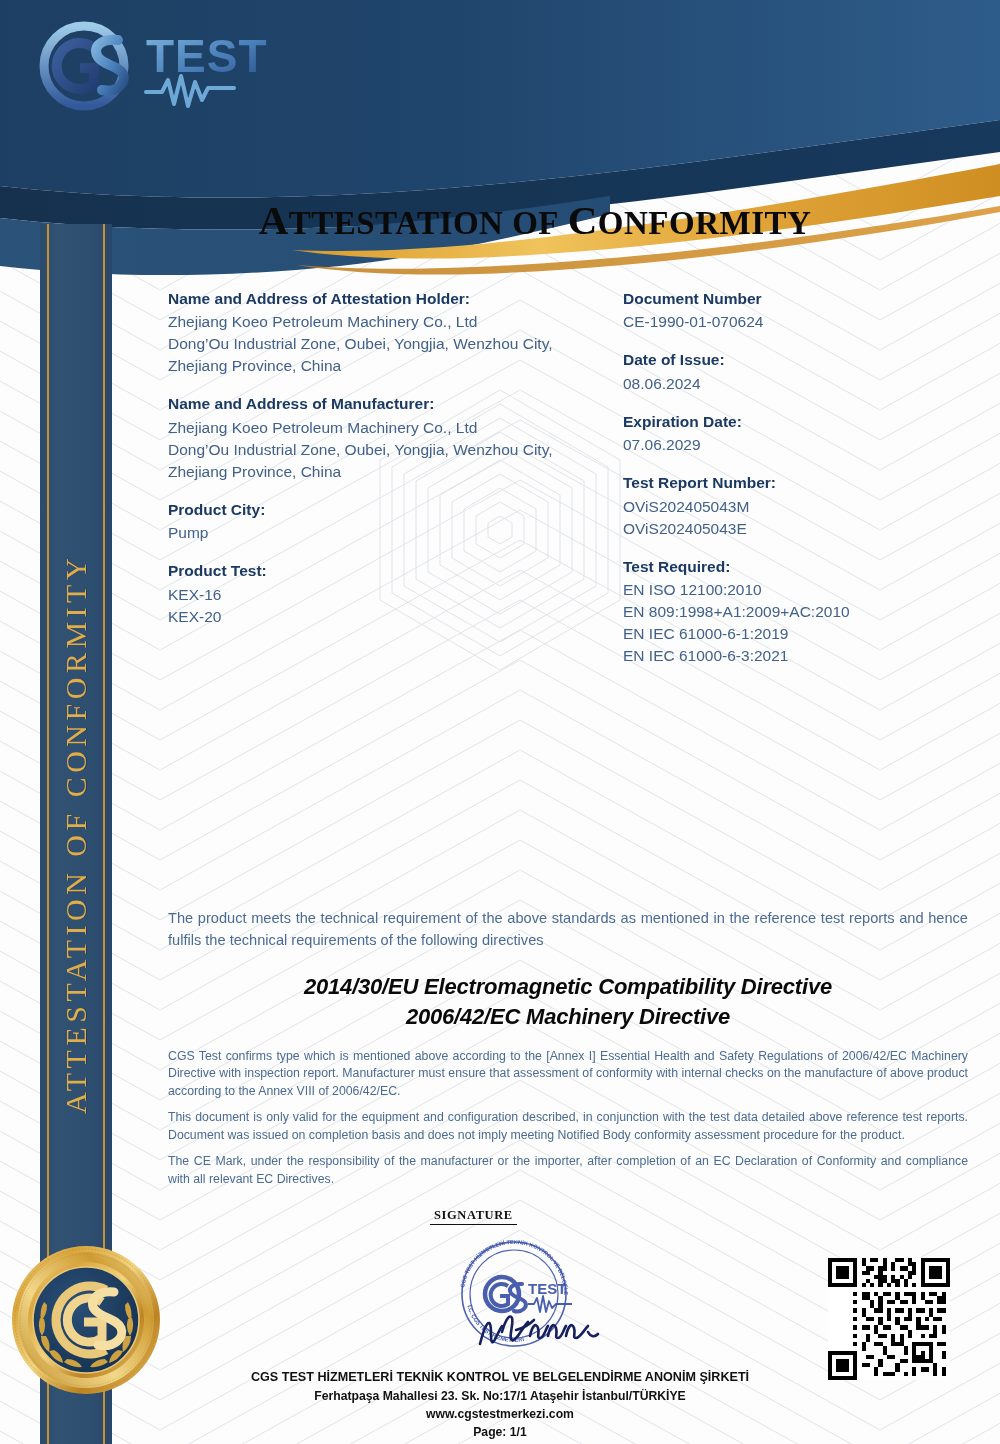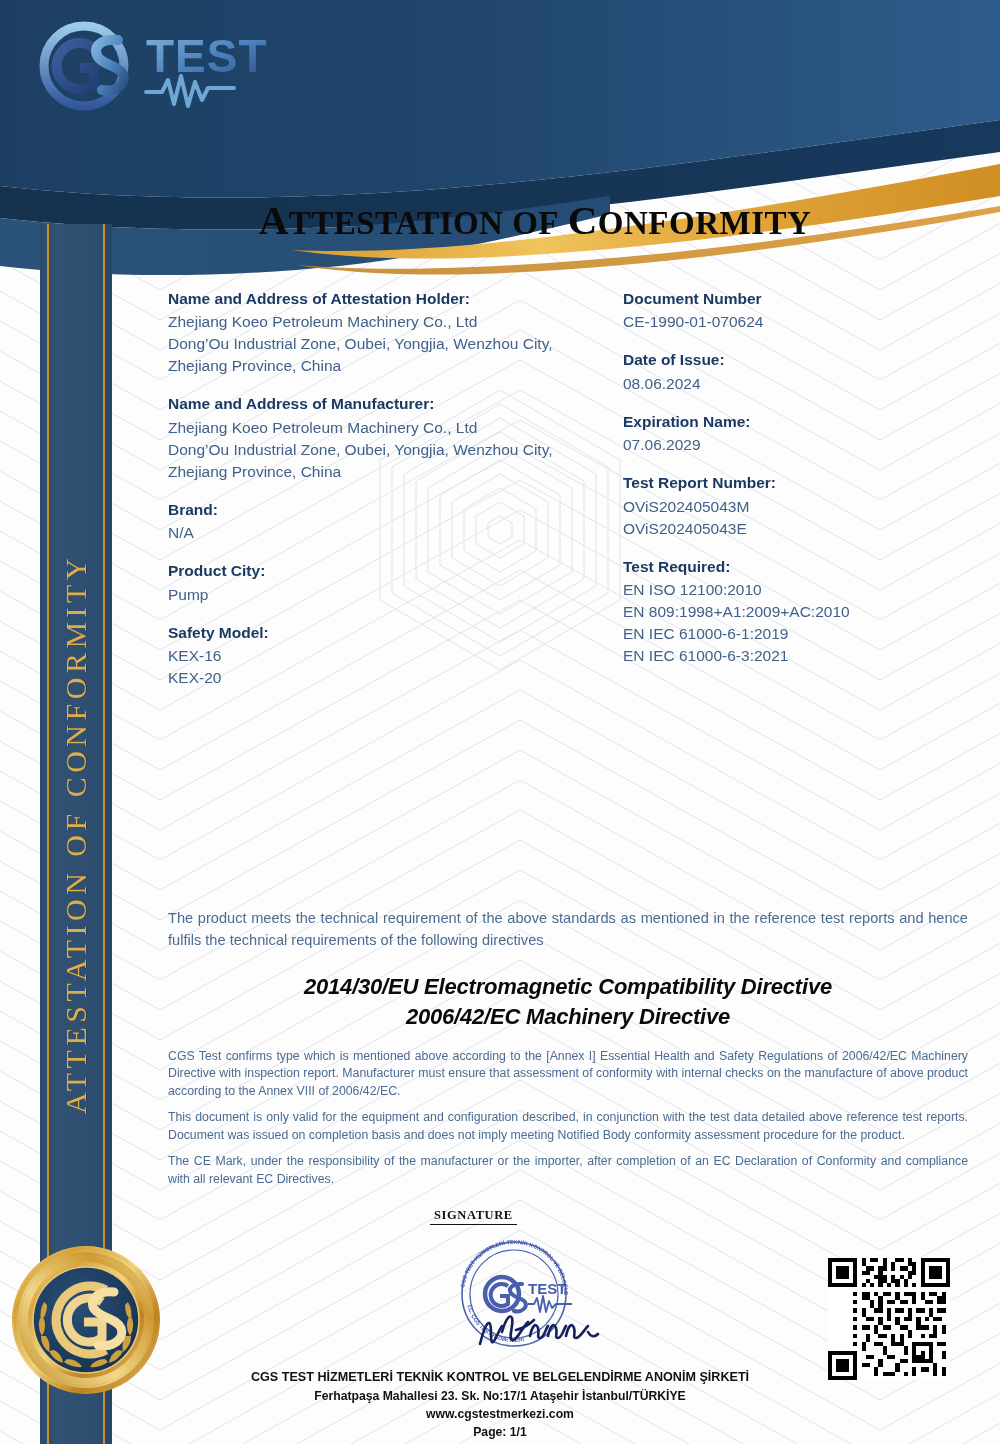--- a/index.html
+++ b/index.html
@@ -299,33 +299,27 @@
       </div>
       <div class="fld">
         <div class="fld-label">Name and Address of Manufacturer:</div>
         <div class="fld-val">
           <div>Zhejiang Koeo Petroleum Machinery Co., Ltd</div>
           <div>Dong’Ou Industrial Zone, Oubei, Yongjia, Wenzhou City,</div>
           <div>Zhejiang Province, China</div>
         </div>
       </div>
       <div class="fld">
-        <div class="fld-label">Brand:</div>
-        <div class="fld-val">
-          <div>N/A</div>
-        </div>
-      </div>
-      <div class="fld">
         <div class="fld-label">Product City:</div>
         <div class="fld-val">
           <div>Pump</div>
         </div>
       </div>
       <div class="fld">
-        <div class="fld-label">Safety Model:</div>
+        <div class="fld-label">Product Test:</div>
         <div class="fld-val">
           <div>KEX-16</div>
           <div>KEX-20</div>
         </div>
       </div>
     </div>
 
     <div class="col-right">
       <div class="fld">
         <div class="fld-label">Document Number</div>
@@ -333,21 +327,21 @@
           <div>CE-1990-01-070624</div>
         </div>
       </div>
       <div class="fld">
         <div class="fld-label">Date of Issue:</div>
         <div class="fld-val">
           <div>08.06.2024</div>
         </div>
       </div>
       <div class="fld">
-        <div class="fld-label">Expiration Name:</div>
+        <div class="fld-label">Expiration Date:</div>
         <div class="fld-val">
           <div>07.06.2029</div>
         </div>
       </div>
       <div class="fld">
         <div class="fld-label">Test Report Number:</div>
         <div class="fld-val">
           <div>OViS202405043M</div>
           <div>OViS202405043E</div>
         </div>

